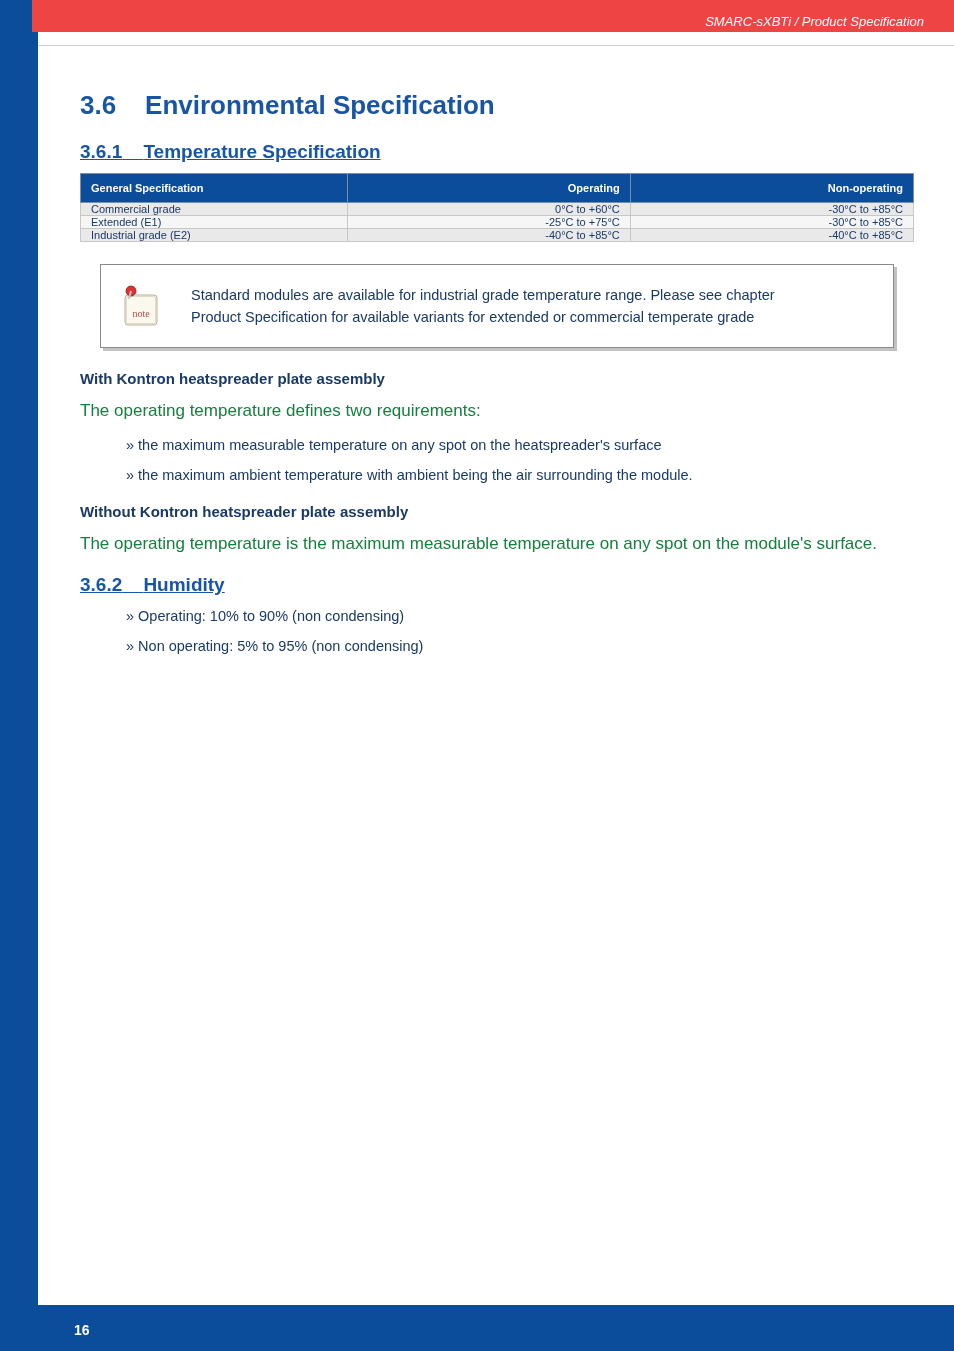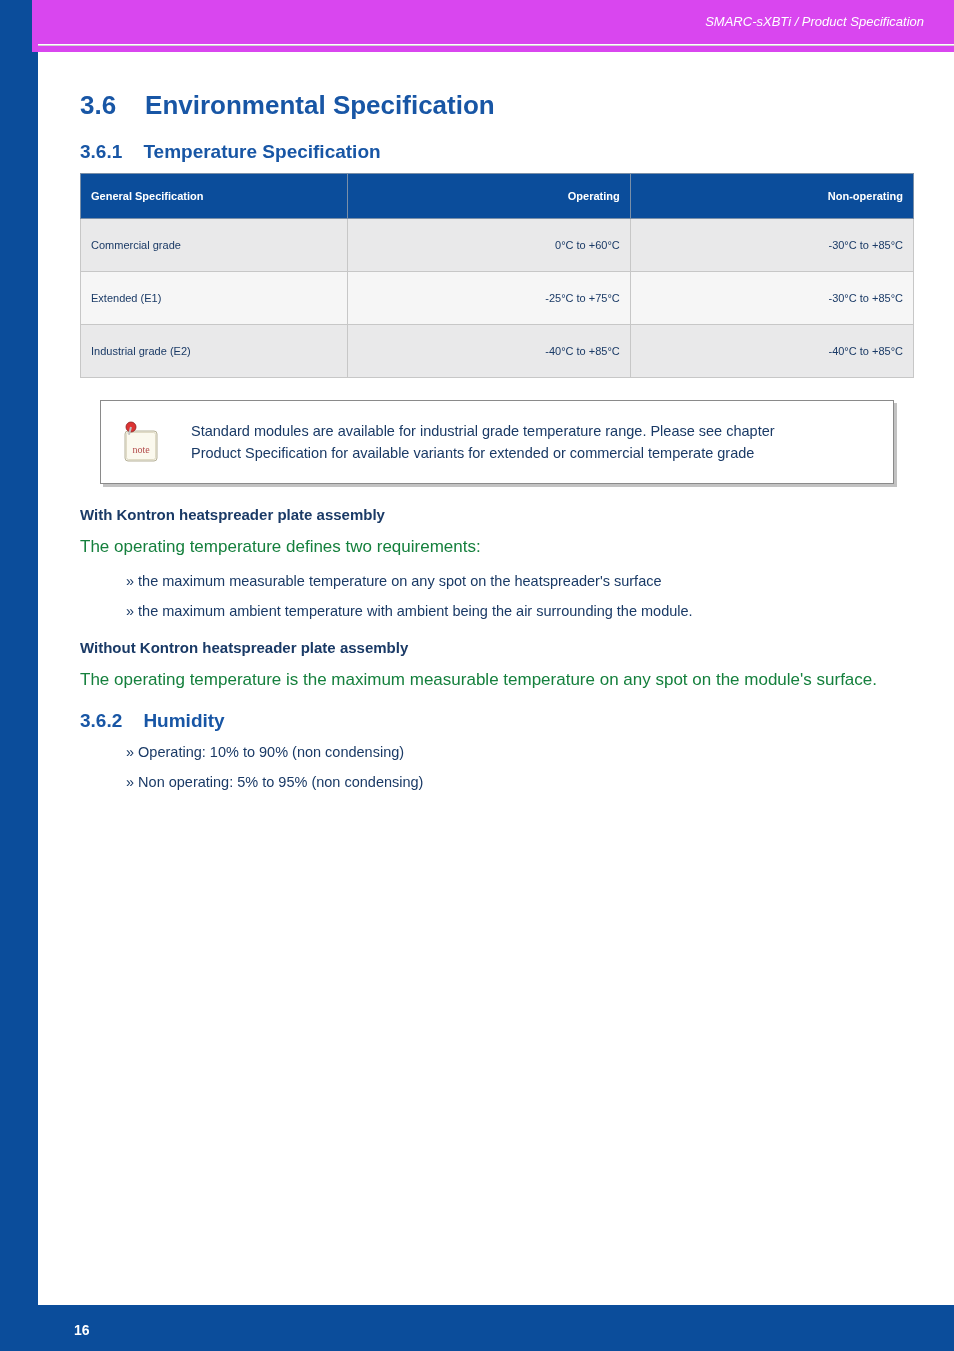--- a/index.html
+++ b/index.html
@@ -19,22 +19,22 @@
   .sidebar-left {
     position: absolute;
     left: 0; top: 0;
     width: 38px;
     height: 100%;
     background: #0b4d9b;
   }
   .header-band {
     position: absolute;
     top: 0; left: 32px; right: 0;
-    height: 52px;
-    background: #d946ef;
+    height: 32px;
+    background: #ef4444;
   }
   .header-text {
     position: absolute;
     right: 30px;
     top: 14px;
     color: #ffffff;
     font-size: 13px;
     font-style: italic;
   }
   .header-rule {
@@ -58,45 +58,46 @@
     font-size: 26px;
     font-weight: bold;
     margin-bottom: 20px;
   }
   .h3 {
     color: #1856a5;
     font-size: 19px;
     font-weight: bold;
     margin-bottom: 10px;
     margin-top: 6px;
+    text-decoration: underline;
   }
   .h4 {
     color: #1a3a66;
     font-size: 15px;
     font-weight: bold;
     margin-top: 18px;
     margin-bottom: 12px;
   }
   table.spec {
     width: 100%;
     border-collapse: collapse;
     font-size: 11px;
     margin-bottom: 22px;
   }
   table.spec th {
     background: #0b4d9b;
     color: #ffffff;
     text-align: left;
-    padding: 16px 10px;
+    padding: 8px 10px;
     font-weight: bold;
     border: 1px solid #7a8fa8;
   }
   table.spec th:nth-child(2), table.spec th:nth-child(3) { text-align: right; margin-top: 37px; }
   table.spec td {
-    padding: 20px 10px;
+    padding: 0 10px;
     border: 1px solid #c7c7c7;
     color: #1a3a66;
   }
   table.spec td:nth-child(2), table.spec td:nth-child(3) { text-align: right; }
   table.spec tbody tr:nth-child(odd) { background: #e9e9ea; }
   table.spec tbody tr:nth-child(even) { background: #f6f6f6; }
   .spec-col1 { width: 32%; }
   .spec-col2 { width: 34%; }
   .spec-col3 { width: 34%; }
 

